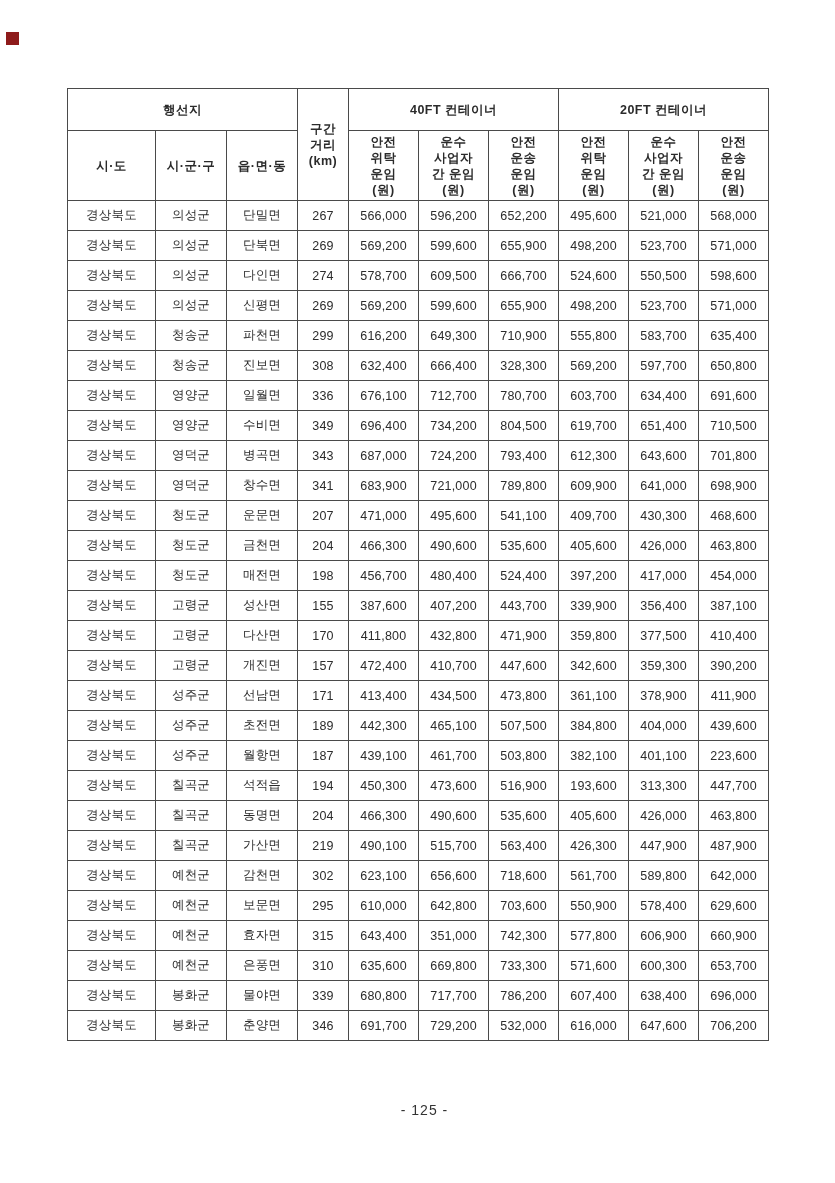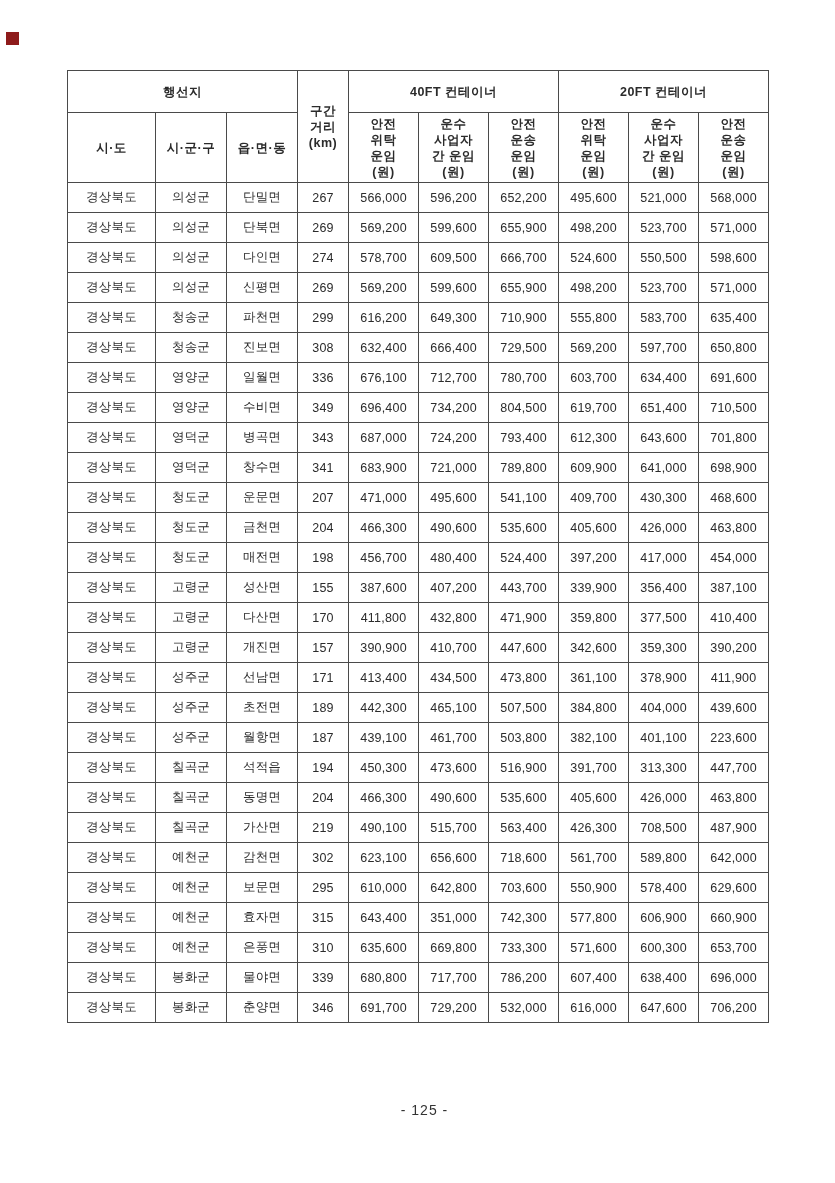--- a/index.html
+++ b/index.html
@@ -19,21 +19,21 @@
   .red-marker {
     position: absolute;
     left: 6px;
     top: 32px;
     width: 13px;
     height: 13px;
   }
   table.freight {
     position: absolute;
     left: 67px;
-    top: 70px;
+    top: 88px;
     width: 701px;
     border-collapse: collapse;
     table-layout: fixed;
   }
   table.freight th, table.freight td {
     border: 1px solid #4a4a4a;
     text-align: center;
     vertical-align: middle;
     padding: 0 2px;
     overflow: hidden;
@@ -185,21 +185,21 @@
           <td>583,700</td>
           <td>635,400</td>
         </tr>
         <tr>
           <td>경상북도</td>
           <td>청송군</td>
           <td>진보면</td>
           <td>308</td>
           <td>632,400</td>
           <td>666,400</td>
-          <td>729,500</td>
+          <td>328,300</td>
           <td>569,200</td>
           <td>597,700</td>
           <td>650,800</td>
         </tr>
         <tr>
           <td>경상북도</td>
           <td>영양군</td>
           <td>일월면</td>
           <td>336</td>
           <td>676,100</td>
@@ -303,21 +303,21 @@
           <td>471,900</td>
           <td>359,800</td>
           <td>377,500</td>
           <td>410,400</td>
         </tr>
         <tr>
           <td>경상북도</td>
           <td>고령군</td>
           <td>개진면</td>
           <td>157</td>
-          <td>390,900</td>
+          <td>472,400</td>
           <td>410,700</td>
           <td>447,600</td>
           <td>342,600</td>
           <td>359,300</td>
           <td>390,200</td>
         </tr>
         <tr>
           <td>경상북도</td>
           <td>성주군</td>
           <td>선남면</td>
@@ -354,21 +354,21 @@
           <td>223,600</td>
         </tr>
         <tr>
           <td>경상북도</td>
           <td>칠곡군</td>
           <td>석적읍</td>
           <td>194</td>
           <td>450,300</td>
           <td>473,600</td>
           <td>516,900</td>
-          <td>391,700</td>
+          <td>193,600</td>
           <td>313,300</td>
           <td>447,700</td>
         </tr>
         <tr>
           <td>경상북도</td>
           <td>칠곡군</td>
           <td>동명면</td>
           <td>204</td>
           <td>466,300</td>
           <td>490,600</td>
@@ -379,21 +379,21 @@
         </tr>
         <tr>
           <td>경상북도</td>
           <td>칠곡군</td>
           <td>가산면</td>
           <td>219</td>
           <td>490,100</td>
           <td>515,700</td>
           <td>563,400</td>
           <td>426,300</td>
-          <td>708,500</td>
+          <td>447,900</td>
           <td>487,900</td>
         </tr>
         <tr>
           <td>경상북도</td>
           <td>예천군</td>
           <td>감천면</td>
           <td>302</td>
           <td>623,100</td>
           <td>656,600</td>
           <td>718,600</td>

